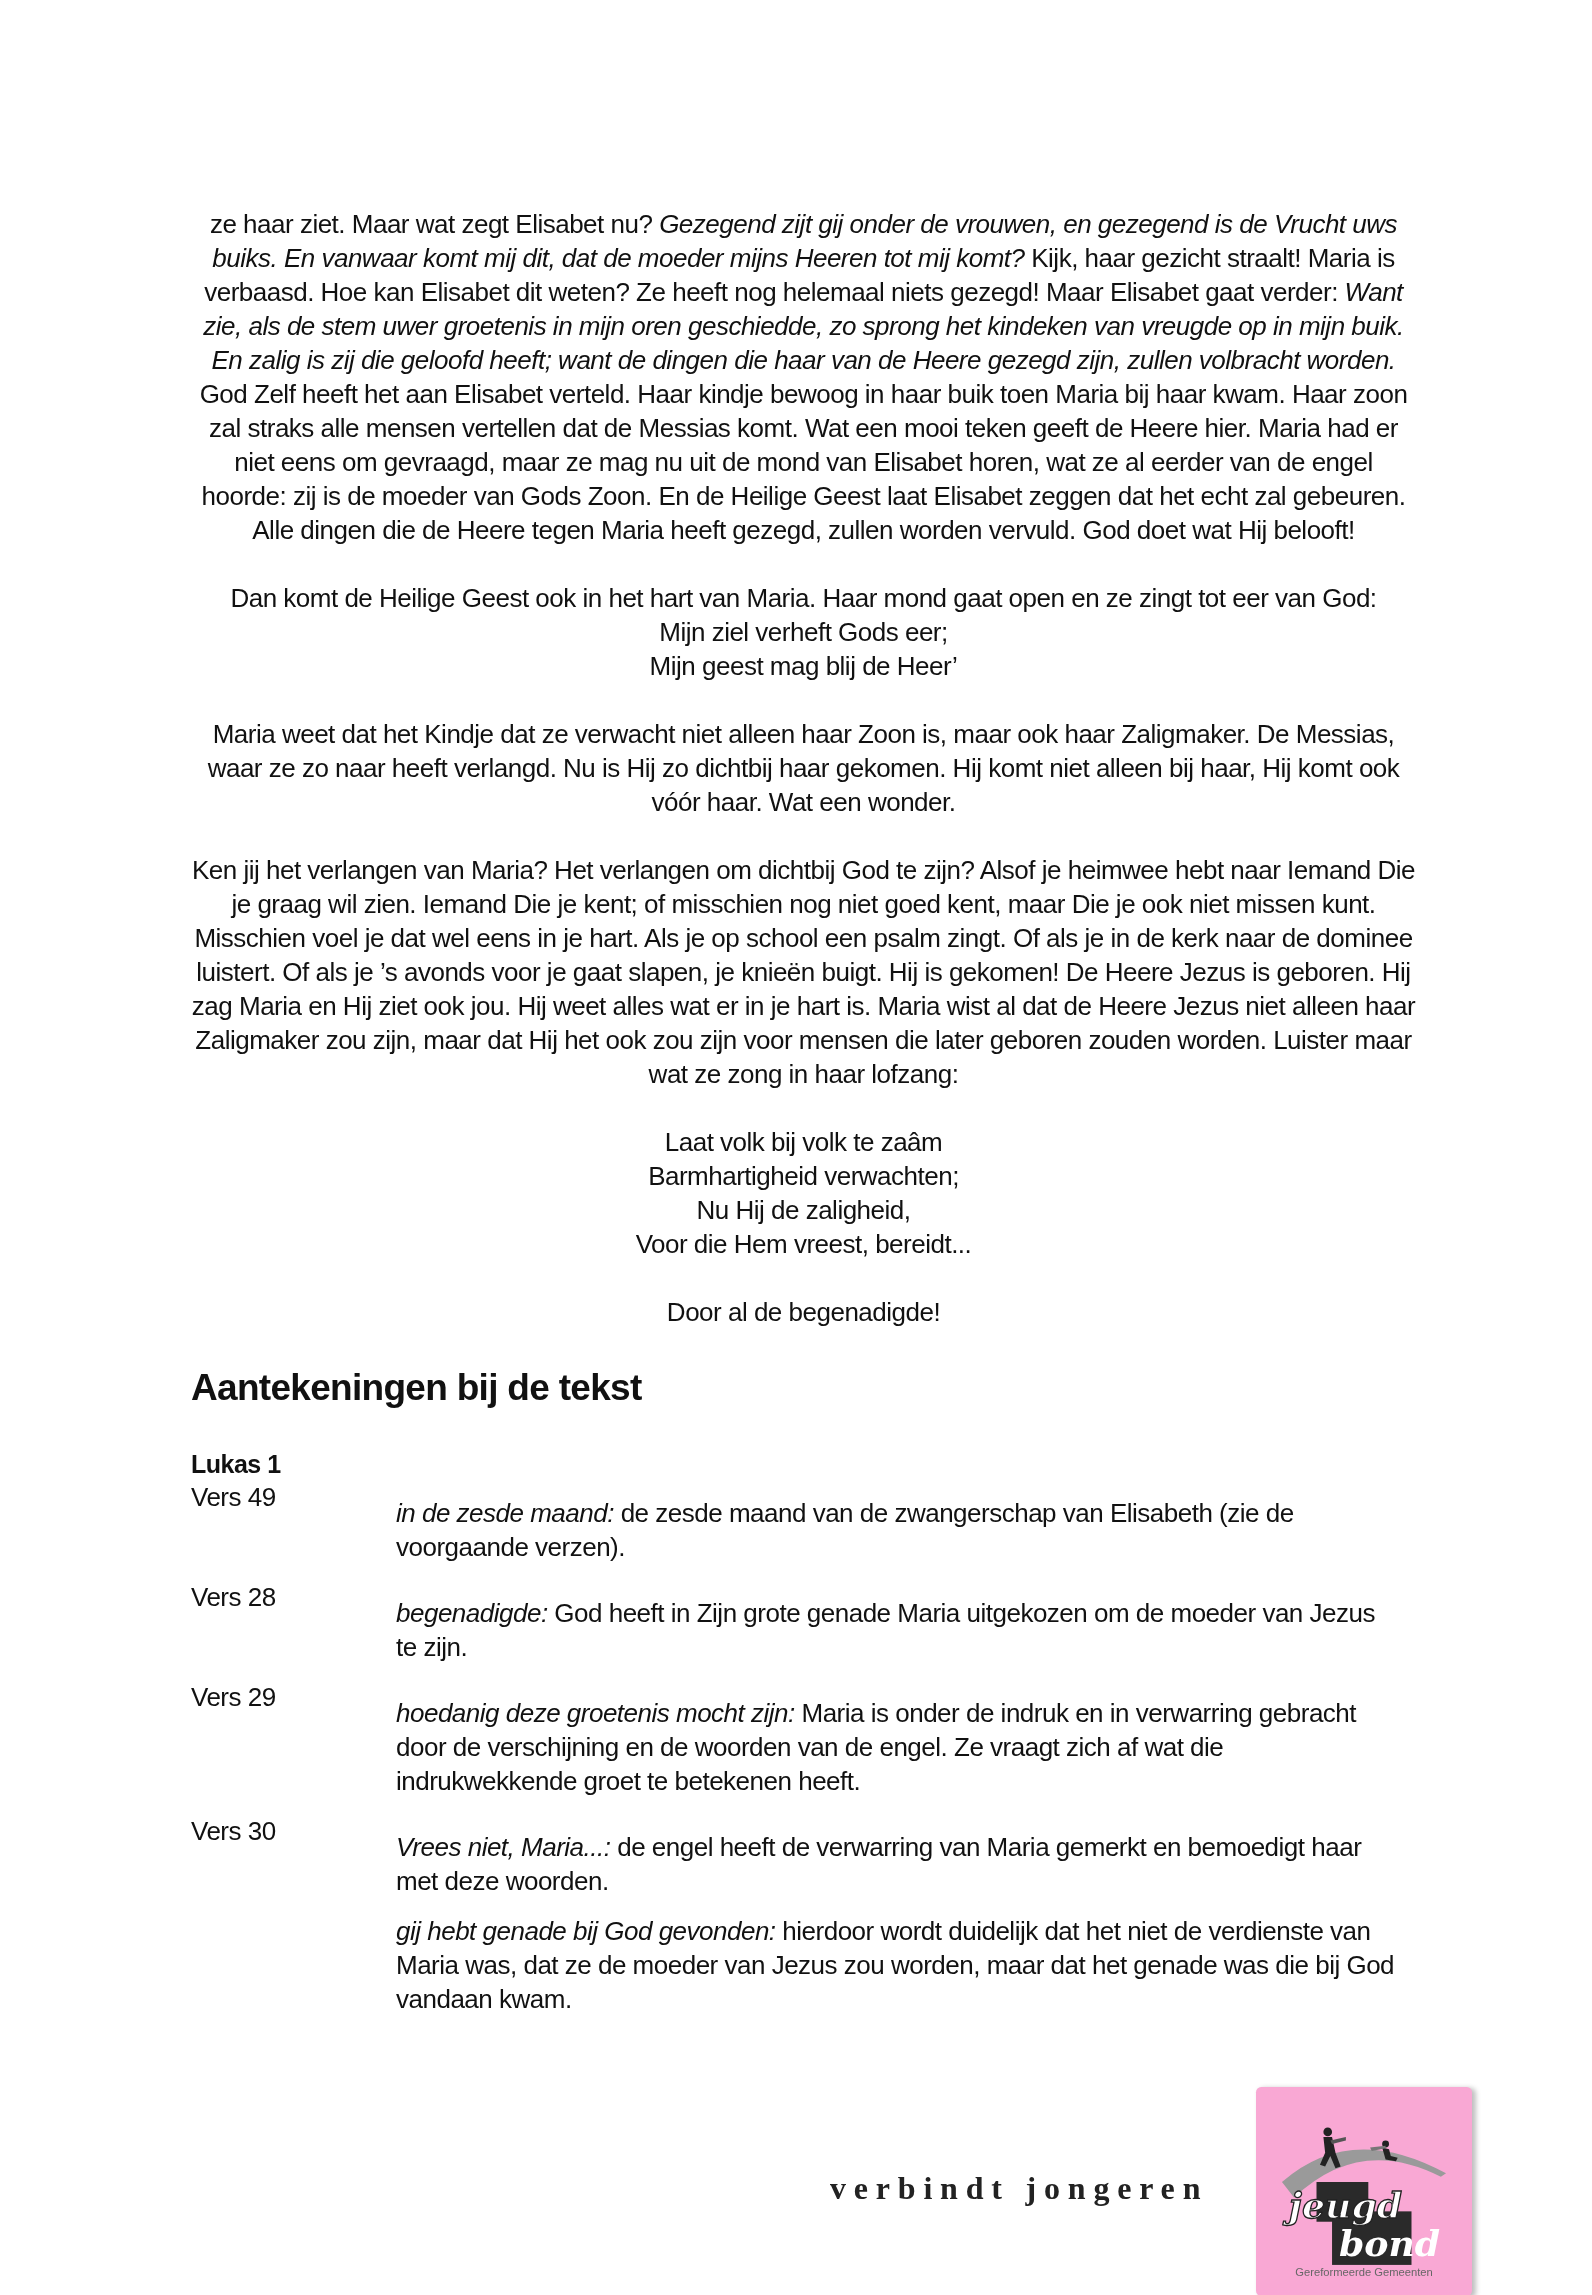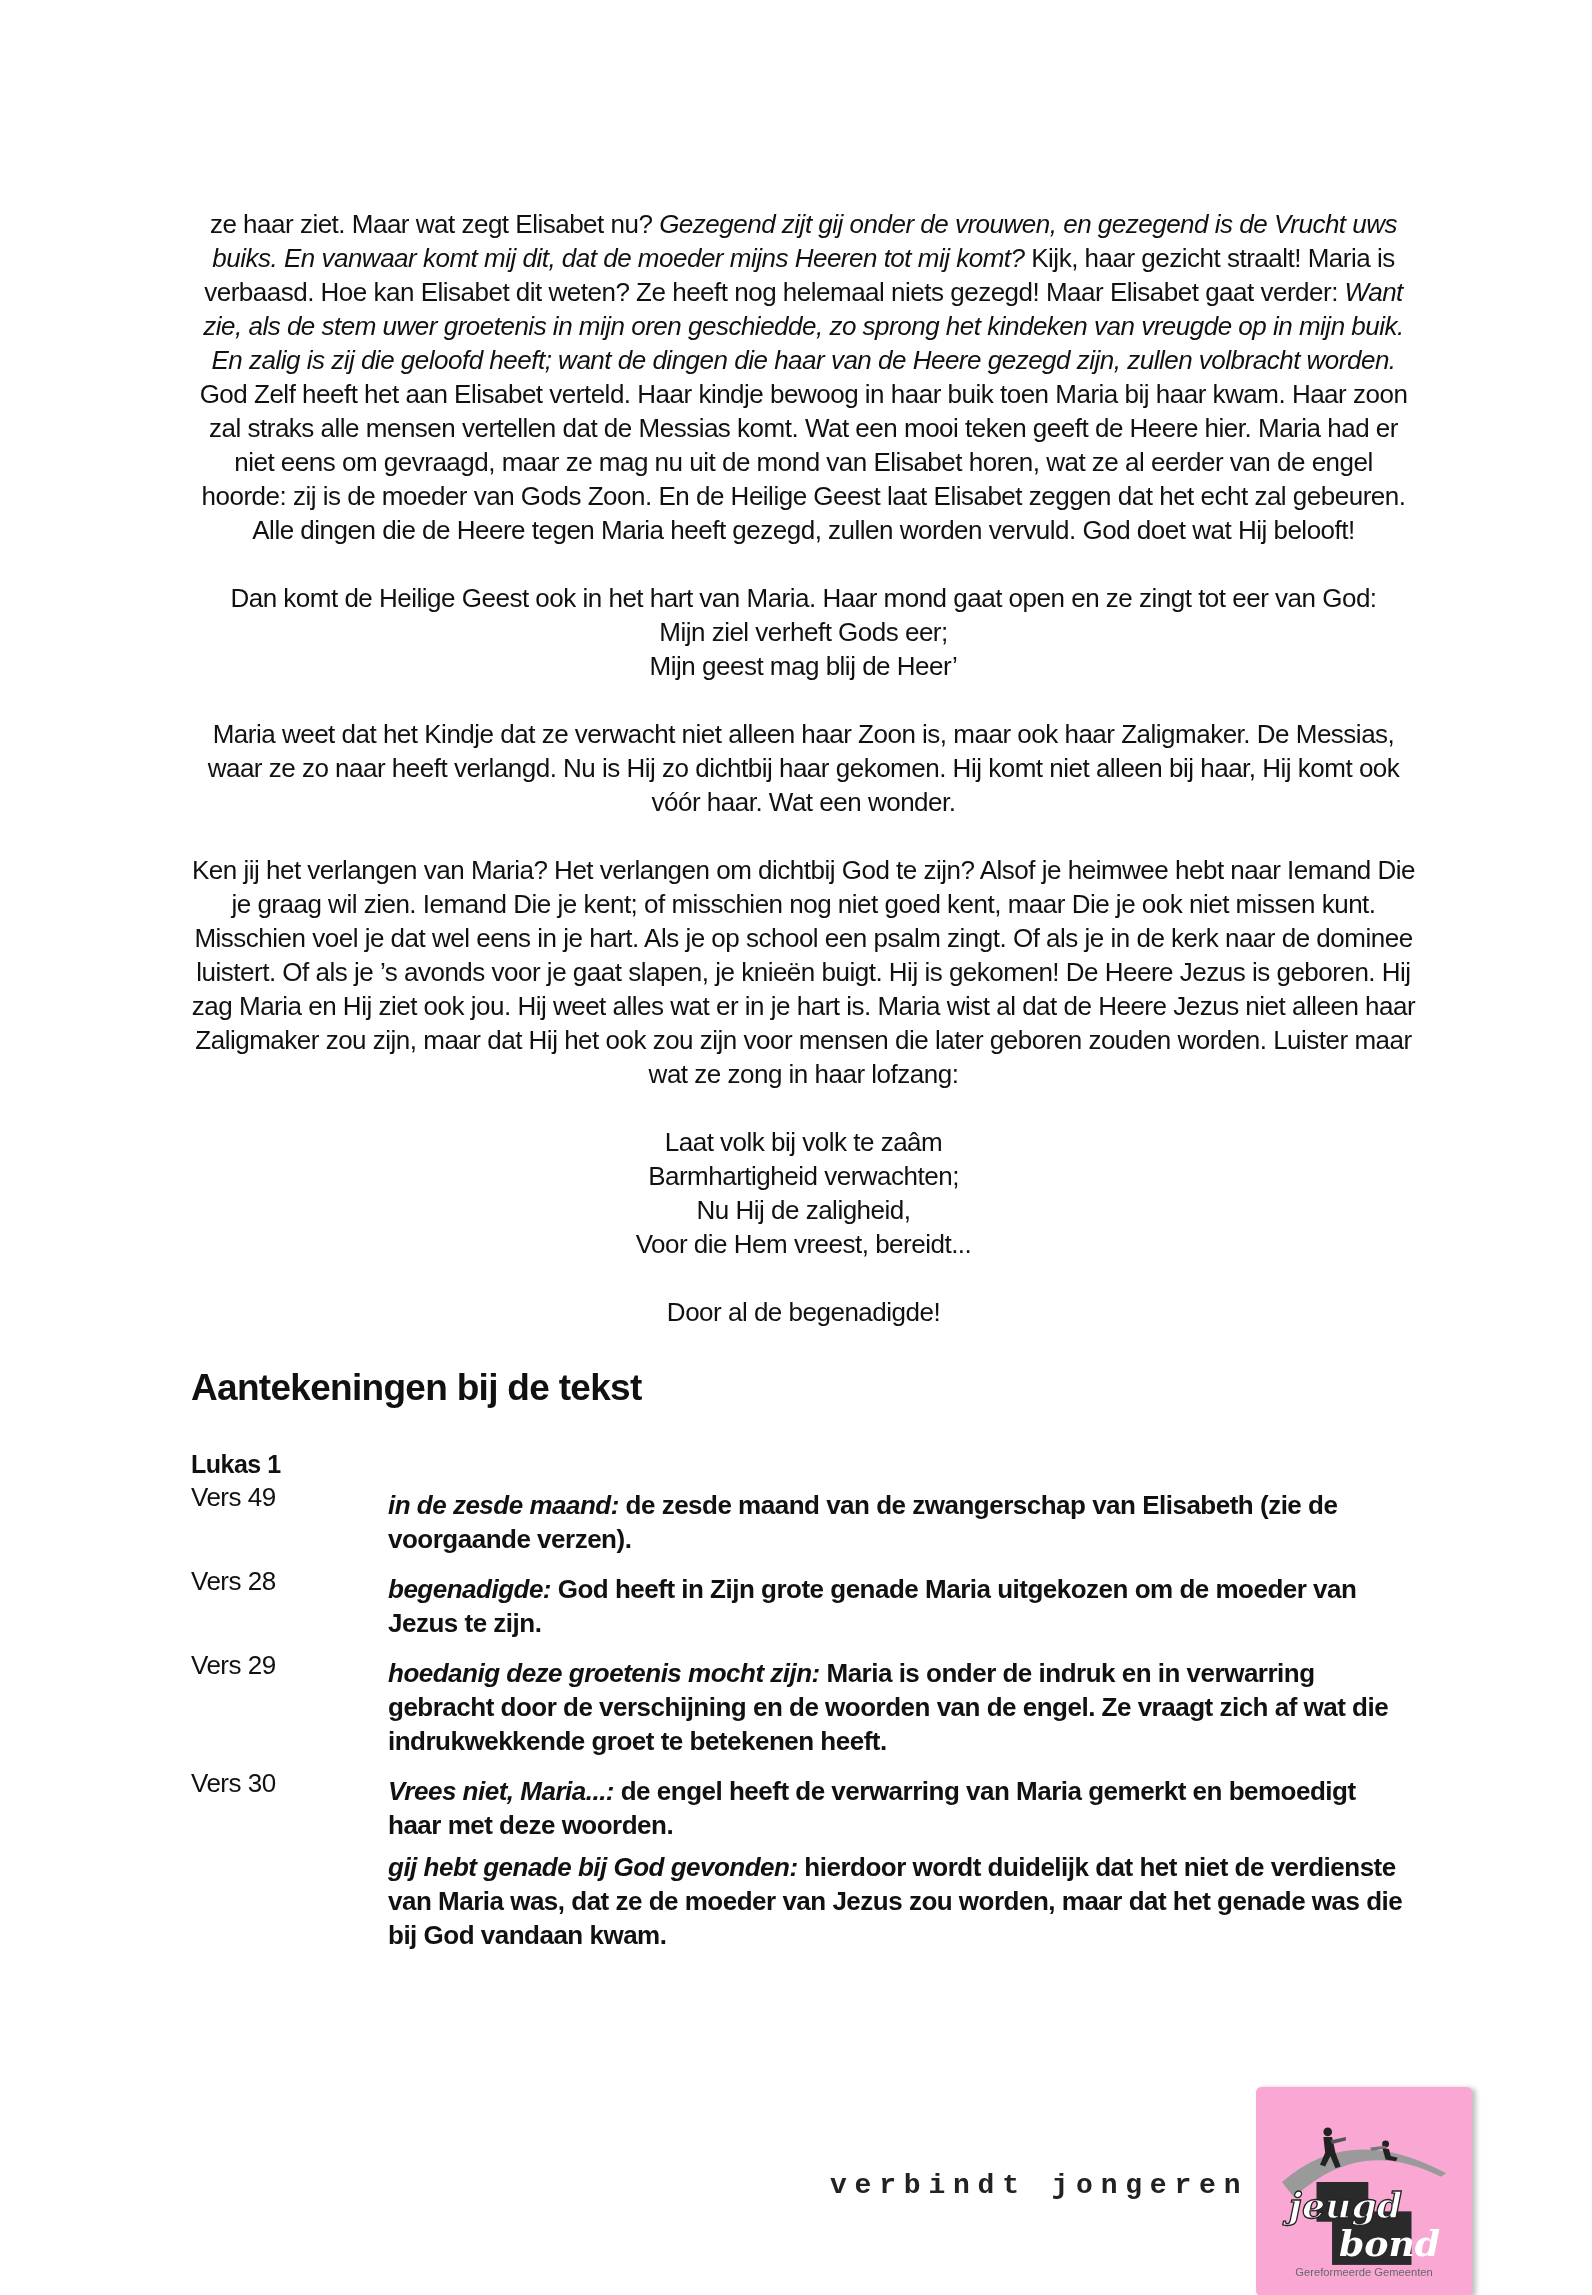--- a/index.html
+++ b/index.html
@@ -18,25 +18,25 @@
   em { font-style: italic; }
   .heading {
     font-size: 37px; font-weight: bold; margin: 33px 0 35px 0; letter-spacing: -0.7px;
     line-height: 52px;
   }
   .sub-heading { font-size: 25px; font-weight: bold; line-height: 31px; margin: 0; }
   .notes { font-size: 26px; line-height: 34px; letter-spacing: -0.5px; }
   .note-row { display: flex; }
   .note-label { width: 189px; flex: 0 0 189px; }
   .note-text { flex: 1; }
-  .note-text p { margin: 8px; font-weight: bold; }
+  .note-text p { margin: 16px; }
 
   .footer-slogan {
     position: absolute; left: 830px; top: 2170px;
-    font-family: Liberation Mono, monospace; font-size: 28px; letter-spacing: 7.8px;
+    font-family: Liberation Serif, serif; font-size: 32px; letter-spacing: 7.8px;
     color: #222; font-weight: bold;
   }
   .logo-card {
     position: absolute; left: 1256px; top: 2087px; width: 216px; height: 209px;
     background: #f9a8d4; border-radius: 5.2px;
     box-shadow: 3.5px 1.7px 5.2px rgba(0,0,0,0.25);
   }
   .logo-card svg { position: absolute; left: 0; top: 0; }
   .logo-sub {
     position: absolute; left: 0; width: 216px; top: 179px; text-align: center;

